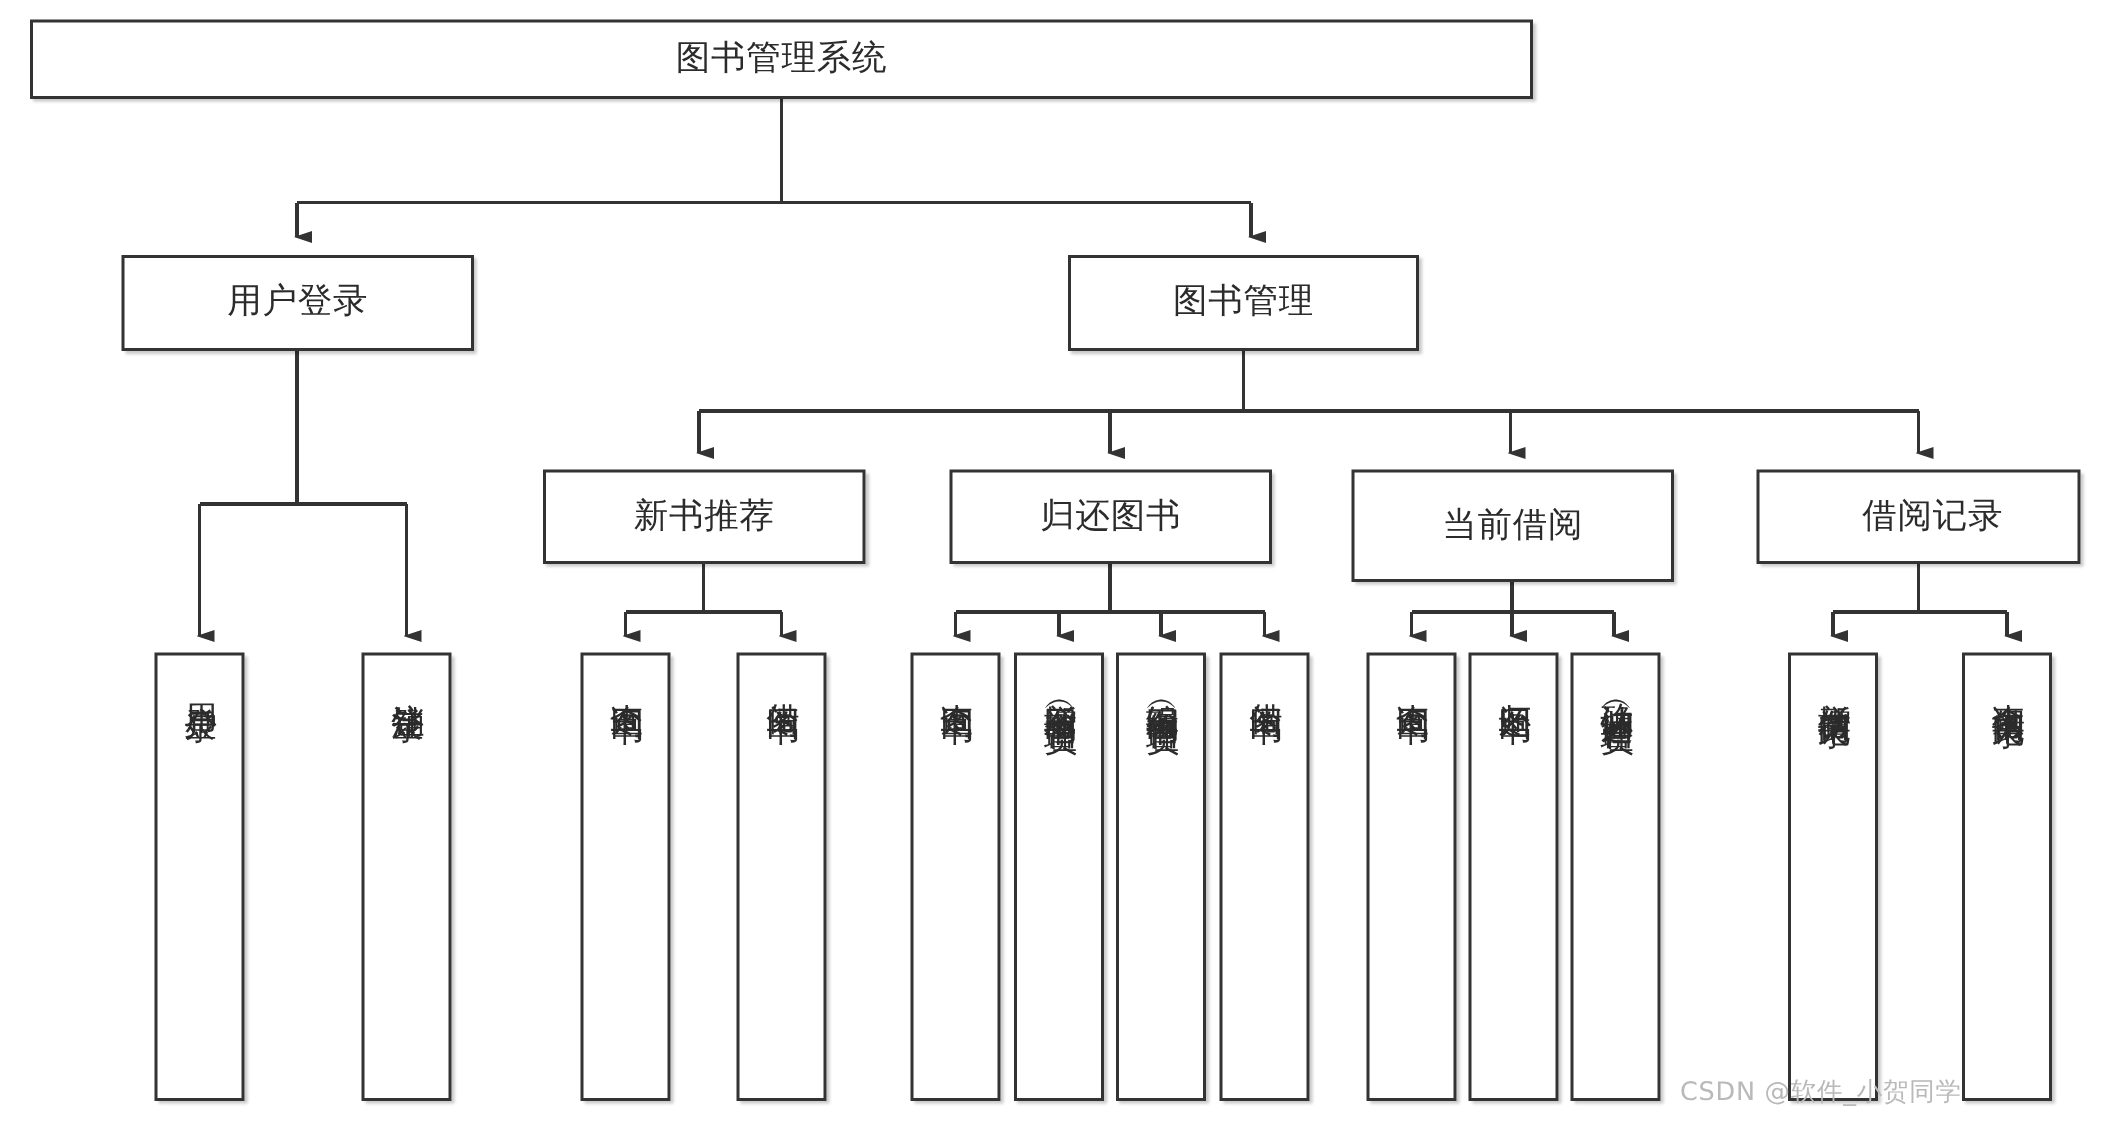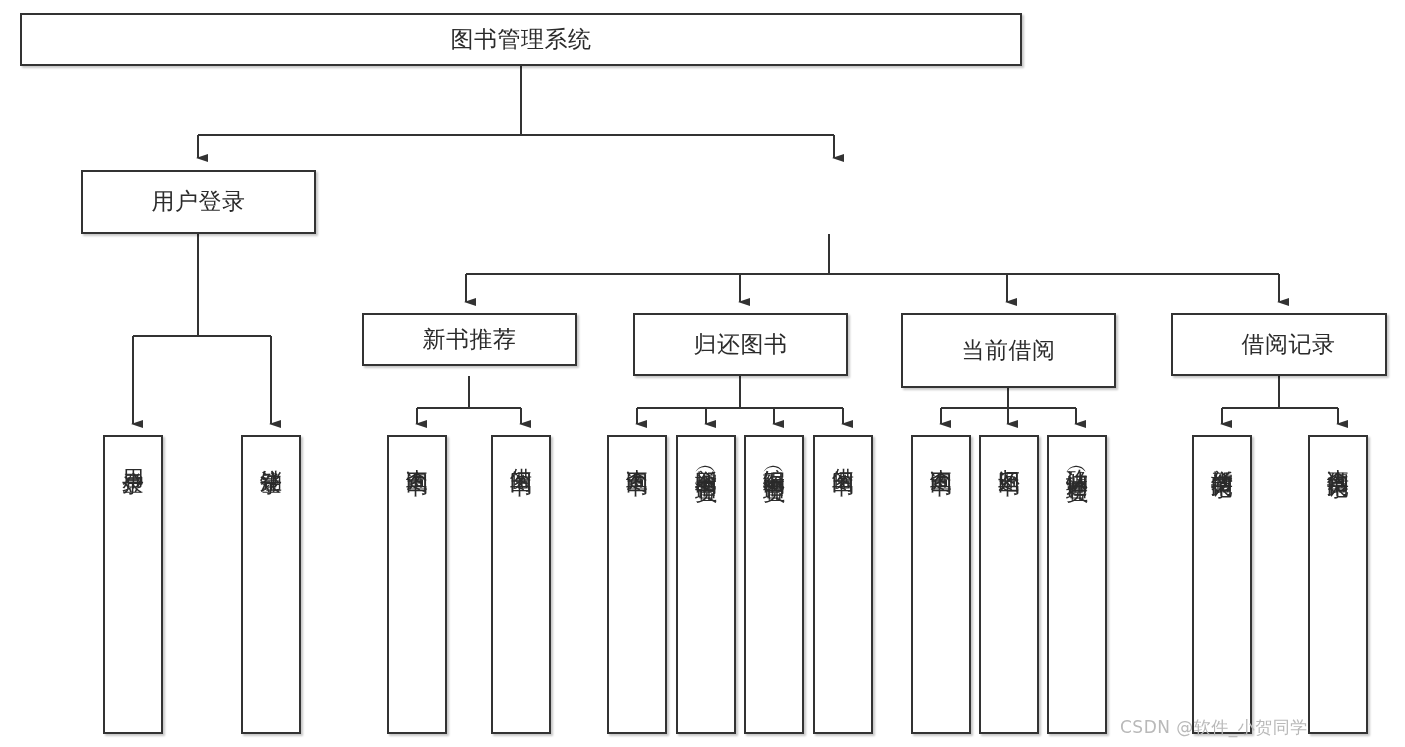--- a/index.html
+++ b/index.html
@@ -124,22 +124,25 @@
   </svg>
 
   <div class="node node-h node-root" style="left:20px; top:13px; width:1002px; height:53px;">
     <span>图书管理系统</span>
   </div>
 
   <div class="node node-h" style="left:81px; top:170px; width:235px; height:64px;">
     <span>用户登录</span>
   </div>
 
-
-  <div class="node node-h" style="left:362px; top:313px; width:215px; height:53px;">
+  <div class="node node-h" style="left:712px; top:170px; width:234px; height:64px;">
+    <span>图书管理</span>
+  </div>
+
+  <div class="node node-h" style="left:362px; top:313px; width:215px; height:63px;">
     <span>新书推荐</span>
   </div>
 
   <div class="node node-h" style="left:633px; top:313px; width:215px; height:63px;">
     <span>归还图书</span>
   </div>
 
   <div class="node node-h" style="left:901px; top:313px; width:215px; height:75px;">
     <span>当前借阅</span>
   </div>

